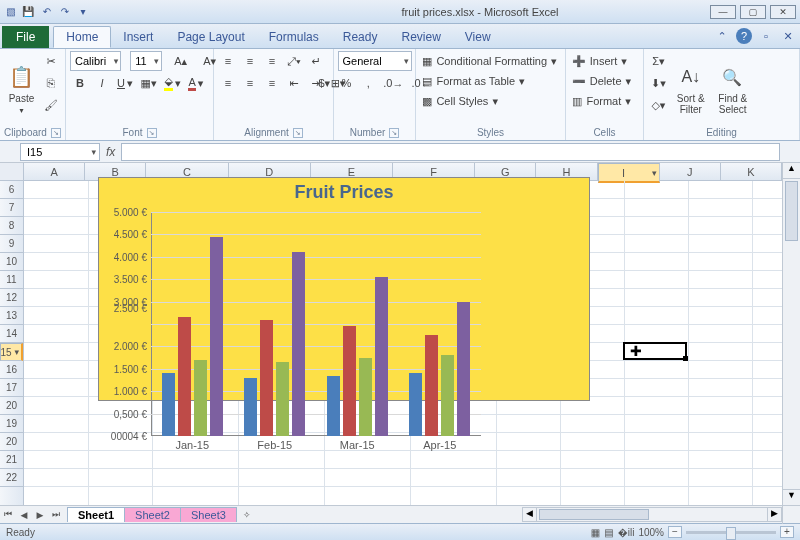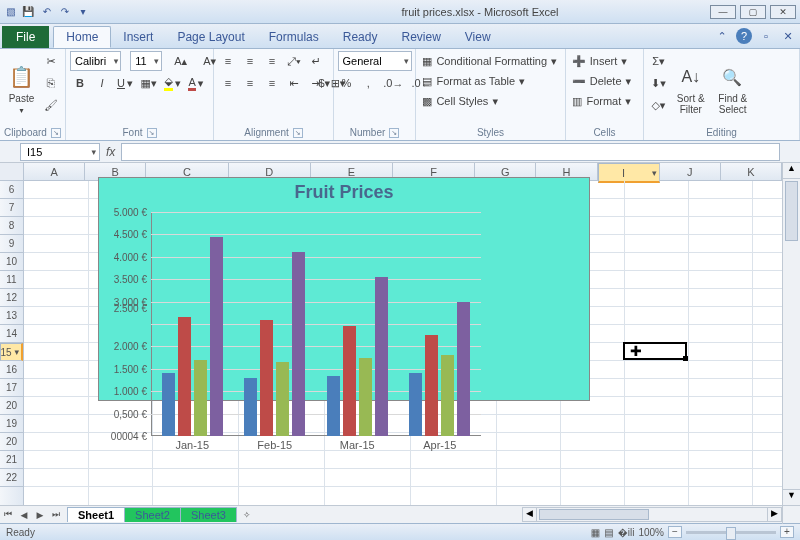--- a/index.html
+++ b/index.html
@@ -42,30 +42,30 @@
   .rowhead.sel { background: #ffe8a6; border-right: 2px solid #f0a030; }
   .corner { position: absolute; left: 0; top: 0; width: 24px; height: 18px; background: #e8edf4; border-right: 1px solid #b9c5d4; border-bottom: 1px solid #b9c5d4; }
   .grid { position: absolute; left: 24px; top: 18px; right: 18px; bottom: 0; }
   .gridcol { position: absolute; top: 0; bottom: 0; border-right: 1px solid #dbe2ea; }
   .gridrow { position: absolute; left: 0; right: 0; border-bottom: 1px solid #dbe2ea; height: 18px; }
   .activecell { position: absolute; border: 2px solid #000; background: #fff; }
   .activecell::after { content: ""; position: absolute; right: -3px; bottom: -3px; width: 5px; height: 5px; background: #000; }
   .vscroll { position: absolute; right: 0; top: 0; bottom: 0; width: 18px; background: #eef1f5; border-left: 1px solid #c0c9d4; }
   .sheet-tabs { height: 18px; background: #eef1f5; border-top: 1px solid #c0c9d4; display: flex; align-items: center; font-size: 11px; position: relative; }
   .navbtn { width: 16px; height: 16px; display: flex; align-items: center; justify-content: center; font-size: 9px; color: #555; cursor: pointer; }
-  .stab { padding: 1px 10px; border: 1px solid #9fb6cf; border-bottom: none; background: #22c55e; margin-left: -1px; cursor: pointer; color: #3b5998; }
+  .stab { padding: 1px 10px; border: 1px solid #9fb6cf; border-bottom: none; background: #f9a8d4; margin-left: -1px; cursor: pointer; color: #3b5998; }
   .stab.active { background: #fff; font-weight: bold; color: #000; }
   .hscroll { position: absolute; right: 18px; top: 1px; width: 260px; height: 15px; background: #eef1f5; border: 1px solid #c0c9d4; }
   .statusbar { height: 17px; background: linear-gradient(#e9eff7,#cfe0f2); border-top: 1px solid #9fb6cf; display: flex; align-items: center; font-size: 10px; color: #555; padding: 0 6px; justify-content: space-between; }
   .statusbar .zoom { display: flex; align-items: center; gap: 4px; }
   .zbtn { width: 14px; height: 12px; border: 1px solid #9fb6cf; background: #f4f7fb; display: flex; align-items: center; justify-content: center; cursor: pointer; font-size: 10px; line-height: 1; }
   .zslider { width: 90px; height: 3px; background: #b9c5d4; position: relative; }
   .zslider::after { content: ""; position: absolute; left: 50%; top: -4px; width: 8px; height: 11px; background: #e8edf4; border: 1px solid #9fb6cf; transform: translateX(-50%); }
   
-  .chart-obj { position: absolute; left: 98px; top: 14px; width: 492px; height: 224px; border: 1px solid #888; background: #5eead4; }
+  .chart-obj { position: absolute; left: 98px; top: 14px; width: 492px; height: 224px; border: 1px solid #888; background: #fde047; }
   .chart-title { text-align: center; font-size: 18px; font-weight: bold; color: #49678d; margin-top: 4px; }
   .plot { position: absolute; left: 52px; top: 34px; width: 330px; height: 224px; }
   .ytick { position: absolute; right: 334px; font-size: 10px; color: #595959; transform: translateY(-50%); white-space: nowrap; }
   .gridline { position: absolute; left: 0; right: 0; border-top: 1px solid #d9d9d9; }
   .axis-x { position: absolute; left: 0; right: 0; bottom: 0; border-top: 1px solid #888; }
   .axis-y { position: absolute; left: 0; top: 0; bottom: 0; border-left: 1px solid #888; }
   .bargrp { position: absolute; bottom: 0; display: flex; gap: 3px; align-items: flex-end; }
   .bar { width: 13px; }
   .xlab { position: absolute; top: 100%; font-size: 11px; color: #595959; transform: translateX(-50%); margin-top: 3px; white-space: nowrap; }
   .legend { position: absolute; right: 6px; top: 90px; font-size: 11px; color: #595959; }

